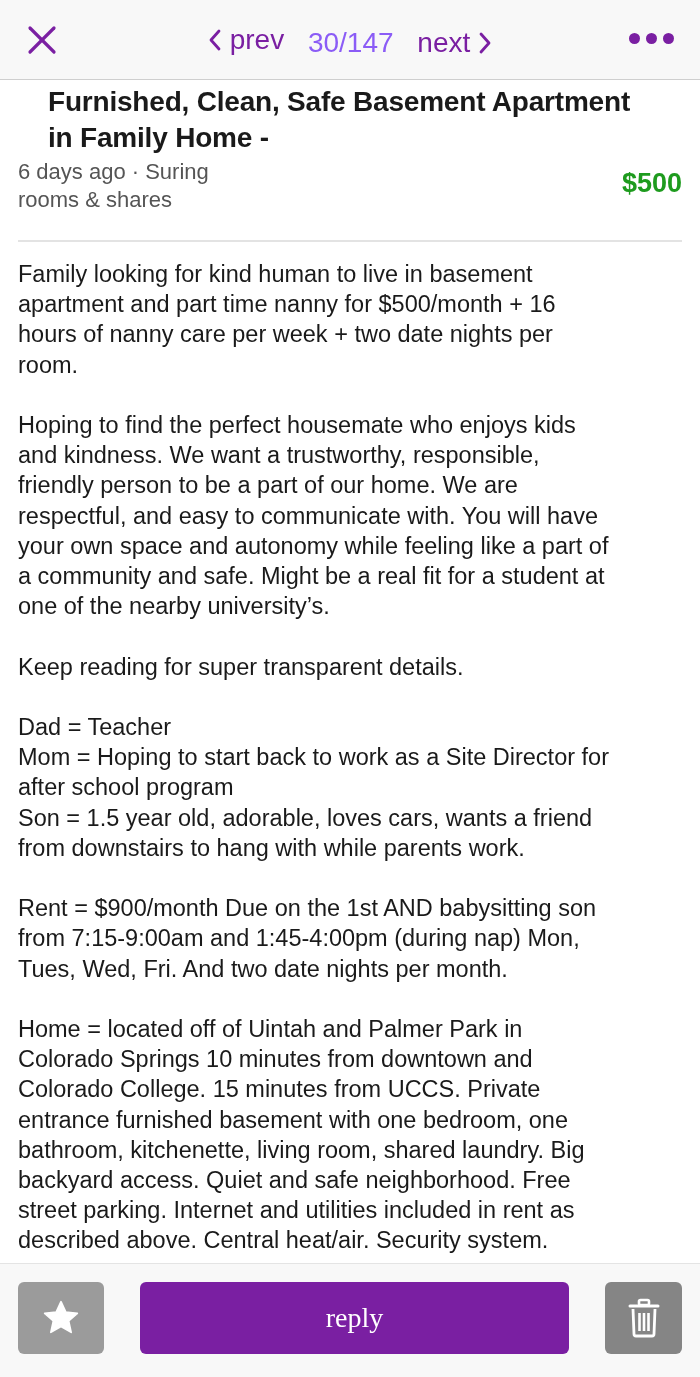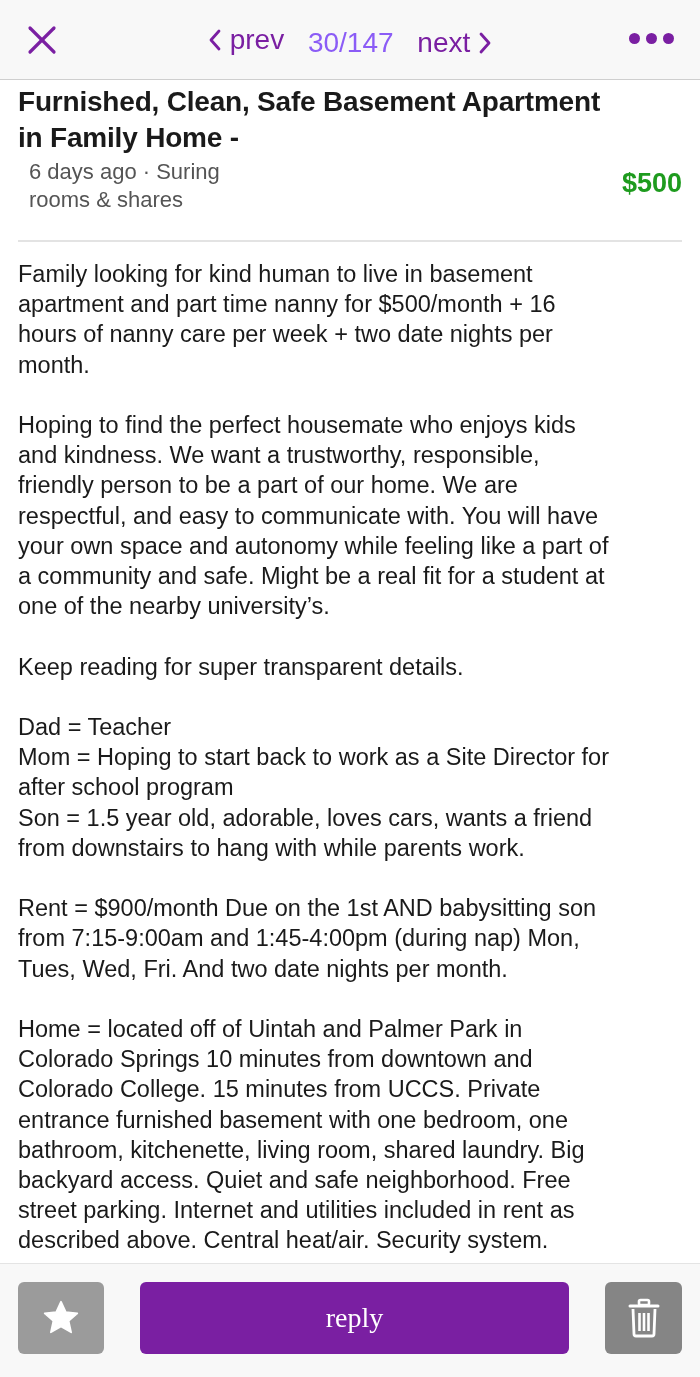--- a/index.html
+++ b/index.html
@@ -75,26 +75,26 @@
       position: absolute;
       top: 84px; left: 18px;
       width: 664px;
     }
     .title {
       font-size: 28px;
       font-weight: bold;
       line-height: 36px;
       color: #1a1a1a;
       letter-spacing: -0.2px;
+      margin-left: 30px;
     }
     .meta-row {
       position: relative;
       margin-top: 2px;
       height: 60px;
-      margin-left: 11px;
     }
     .meta {
       font-size: 22px;
       line-height: 28px;
       color: #555555;
     }
     .price {
       position: absolute;
       right: 0; top: 10px;
       font-size: 27px;
@@ -212,21 +212,21 @@
     </div>
   </div>
 
   <div class="divider"></div>
 
   <div class="body-text">
     <div class="para">
       <span class="line">Family looking for kind human to live in basement</span>
       <span class="line">apartment and part time nanny for $500/month + 16</span>
       <span class="line">hours of nanny care per week + two date nights per</span>
-      <span class="line">month.</span>
+      <span class="line">room.</span>
     </div>
     <div class="para">
       <span class="line">Hoping to find the perfect housemate who enjoys kids</span>
       <span class="line">and kindness. We want a trustworthy, responsible,</span>
       <span class="line">friendly person to be a part of our home. We are</span>
       <span class="line">respectful, and easy to communicate with. You will have</span>
       <span class="line">your own space and autonomy while feeling like a part of</span>
       <span class="line">a community and safe. Might be a real fit for a student at</span>
       <span class="line">one of the nearby university’s.</span>
     </div>

